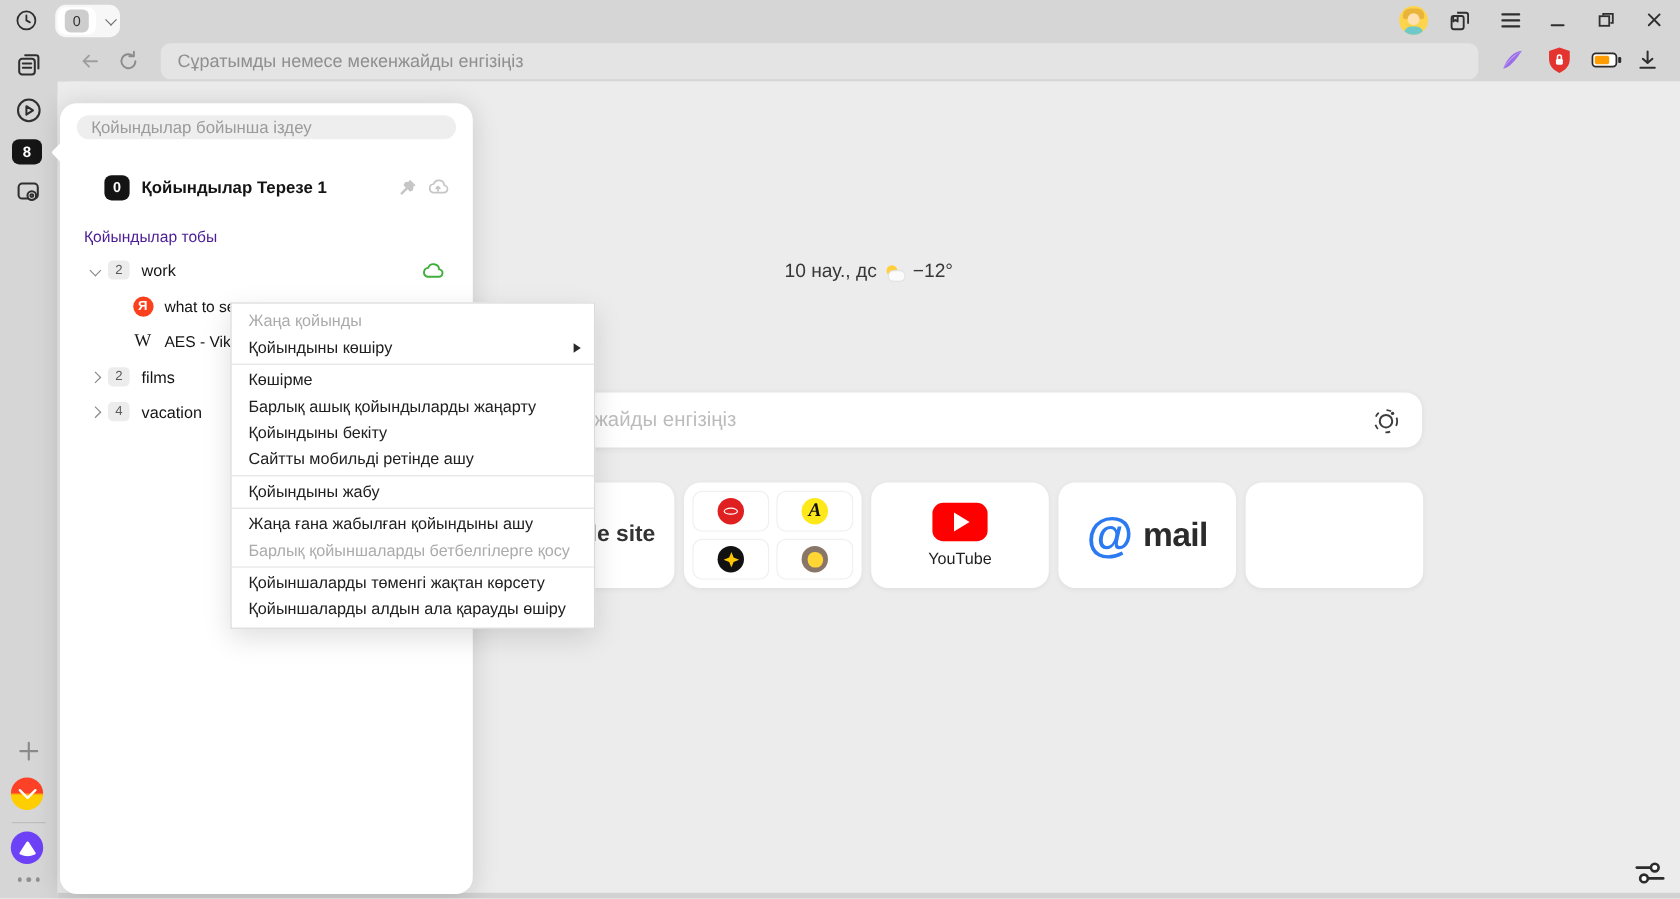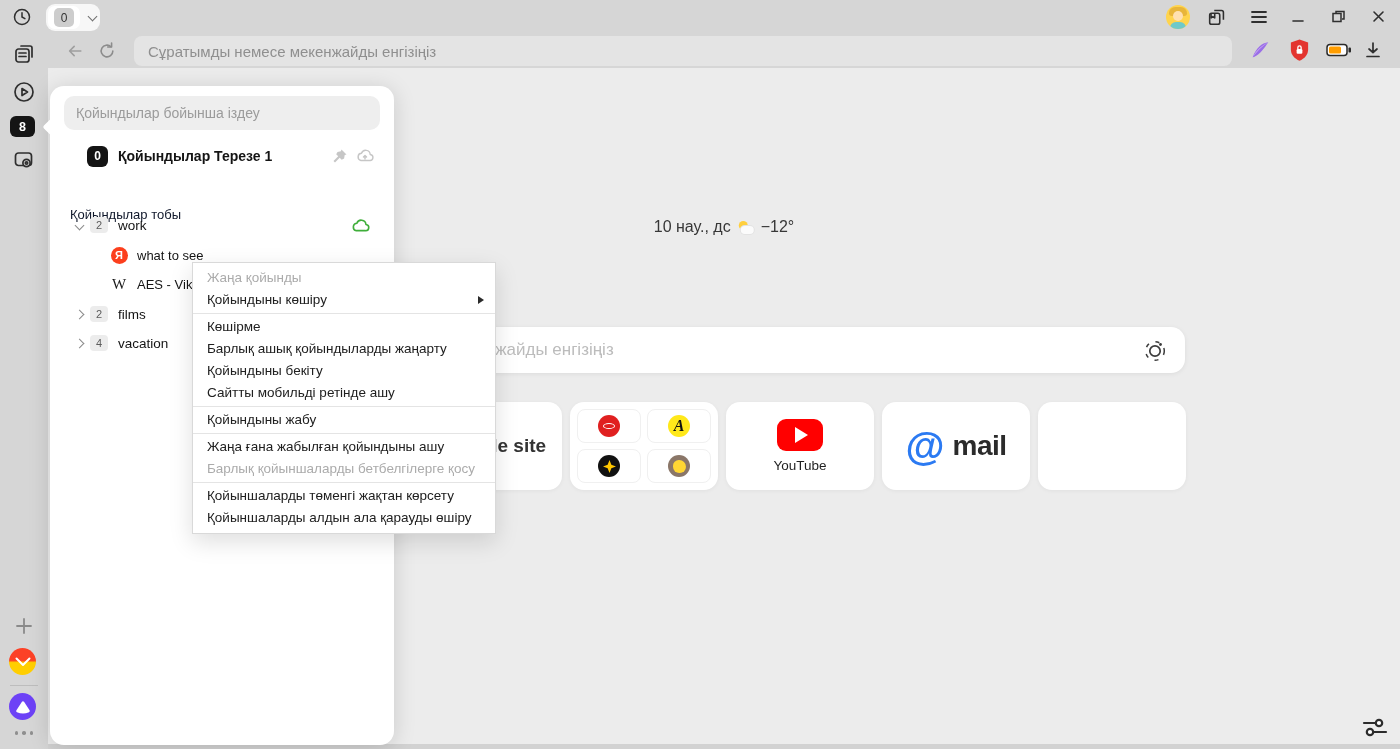--- a/index.html
+++ b/index.html
@@ -30,46 +30,46 @@
   #addr input::placeholder { color:#8f8f8f; }
 
   #avatar { left:1166px; top:5px; width:24px; height:24px; border-radius:50%; background:#ffd44d; overflow:hidden; }
   #avatar .hair { position:absolute; left:3px; top:2px; width:18px; height:9px; border-radius:9px 9px 4px 4px; background:#e8b53a; }
   #avatar .face { position:absolute; left:7px; top:6px; width:10px; height:10px; border-radius:50%; background:#ffe0b0; }
   #avatar .shirt { position:absolute; left:4px; top:17px; width:16px; height:8px; border-radius:6px 6px 0 0; background:#6fc9c9; }
 
   
   #panel { left:50px; top:86px; width:344px; height:659px; background:#fff; border-radius:14px; box-shadow:0 3px 22px rgba(0,0,0,.15); z-index:20; }
   #panel-notch { position:absolute; left:-5px; top:35px; width:12px; height:12px; background:#fff; transform:rotate(45deg); border-radius:2px; }
-  #panel-search { position:absolute; left:14px; top:10px; width:316px; height:34px; background:#eeeeee; border-radius:10px; display:flex; align-items:center; }
+  #panel-search { position:absolute; left:14px; top:10px; width:316px; height:20px; background:#eeeeee; border-radius:10px; display:flex; align-items:center; }
   #panel-search input { flex:1; border:none; outline:none; background:transparent; font-size:14px; color:#333; padding:0 12px; font-family:"Liberation Sans",sans-serif; }
   #panel-search input::placeholder { color:#9b9b9b; }
 
   #win-row { position:absolute; left:0; top:57px; width:344px; height:26px; display:flex; align-items:center; }
   #win-badge { margin-left:37px; width:21px; height:21px; background:#141414; color:#fff; border-radius:6px; font-size:12px; font-weight:bold; display:flex; align-items:center; justify-content:center; }
   #win-title { margin-left:10px; font-size:14px; font-weight:bold; color:#141414; }
   #win-icons { position:absolute; right:20px; display:flex; gap:8px; color:#c6c6c6; }
 
-  #groups-heading { position:absolute; left:20px; top:121px; font-size:13px; color:#0f172a; }
+  #groups-heading { position:absolute; left:20px; top:104px; font-size:13px; color:#4c1d95; }
 
   .grow { position:absolute; left:0; width:344px; height:24px; display:flex; align-items:center; }
   .grow .gchev { margin-left:22px; width:14px; display:flex; justify-content:center; }
   .gchev .chev { border-color:#8a8a8a; }
   .gcount { margin-left:4px; min-width:18px; height:16px; background:#ececec; border-radius:4px; font-size:11px; color:#5c5c5c; display:flex; align-items:center; justify-content:center; padding:0 4px; }
   .gname { margin-left:10px; font-size:13.5px; color:#141414; }
   .gcloud { position:absolute; right:24px; display:flex; }
 
   .trow { position:absolute; left:0; width:344px; height:22px; display:flex; align-items:center; }
   .tfav { margin-left:60px; width:18px; height:18px; display:flex; align-items:center; justify-content:center; }
   .fav-ya { width:17px; height:17px; border-radius:50%; background:#fc3f1d; color:#fff; font-size:11px; font-weight:bold; display:flex; align-items:center; justify-content:center; }
   .fav-w { font-family:"Liberation Serif",serif; font-size:15px; color:#1a1a1a; }
   .ttitle { margin-left:9px; font-size:13px; color:#141414; white-space:nowrap; }
 
   
-  #menu { left:192px; top:262px; width:304px; background:#fff; border:1px solid #d9d9d9; box-shadow:0 8px 22px rgba(0,0,0,.13); z-index:30; padding:4px 0; }
+  #menu { left:192px; top:252px; width:304px; background:#fff; border:1px solid #d9d9d9; box-shadow:0 8px 22px rgba(0,0,0,.13); z-index:30; padding:4px 0; }
   .mi { position:relative; height:22px; line-height:22px; padding-left:14px; font-size:13.5px; color:#202020; white-space:nowrap; }
   .mi.disabled { color:#ababab; }
   .mi .sub-arrow { position:absolute; right:11px; top:7px; width:0; height:0; border-left:6px solid #2a2a2a; border-top:4px solid transparent; border-bottom:4px solid transparent; }
   .sep { height:1px; background:#e4e4e4; margin:2px 0; }
 
   
   #clock { left:724px; top:148px; transform:translateX(-50%); font-size:68px; font-weight:300; letter-spacing:3px; color:#545454; }
   #date-row { left:724px; top:218px; transform:translateX(-50%); display:flex; align-items:flex-end; gap:6px; font-size:16px; color:#373737; }
   .wicon { position:relative; width:18px; height:16px; }
   .wicon .sun { position:absolute; left:2px; top:1px; width:9px; height:9px; border-radius:50%; background:#ffcf3e; }

